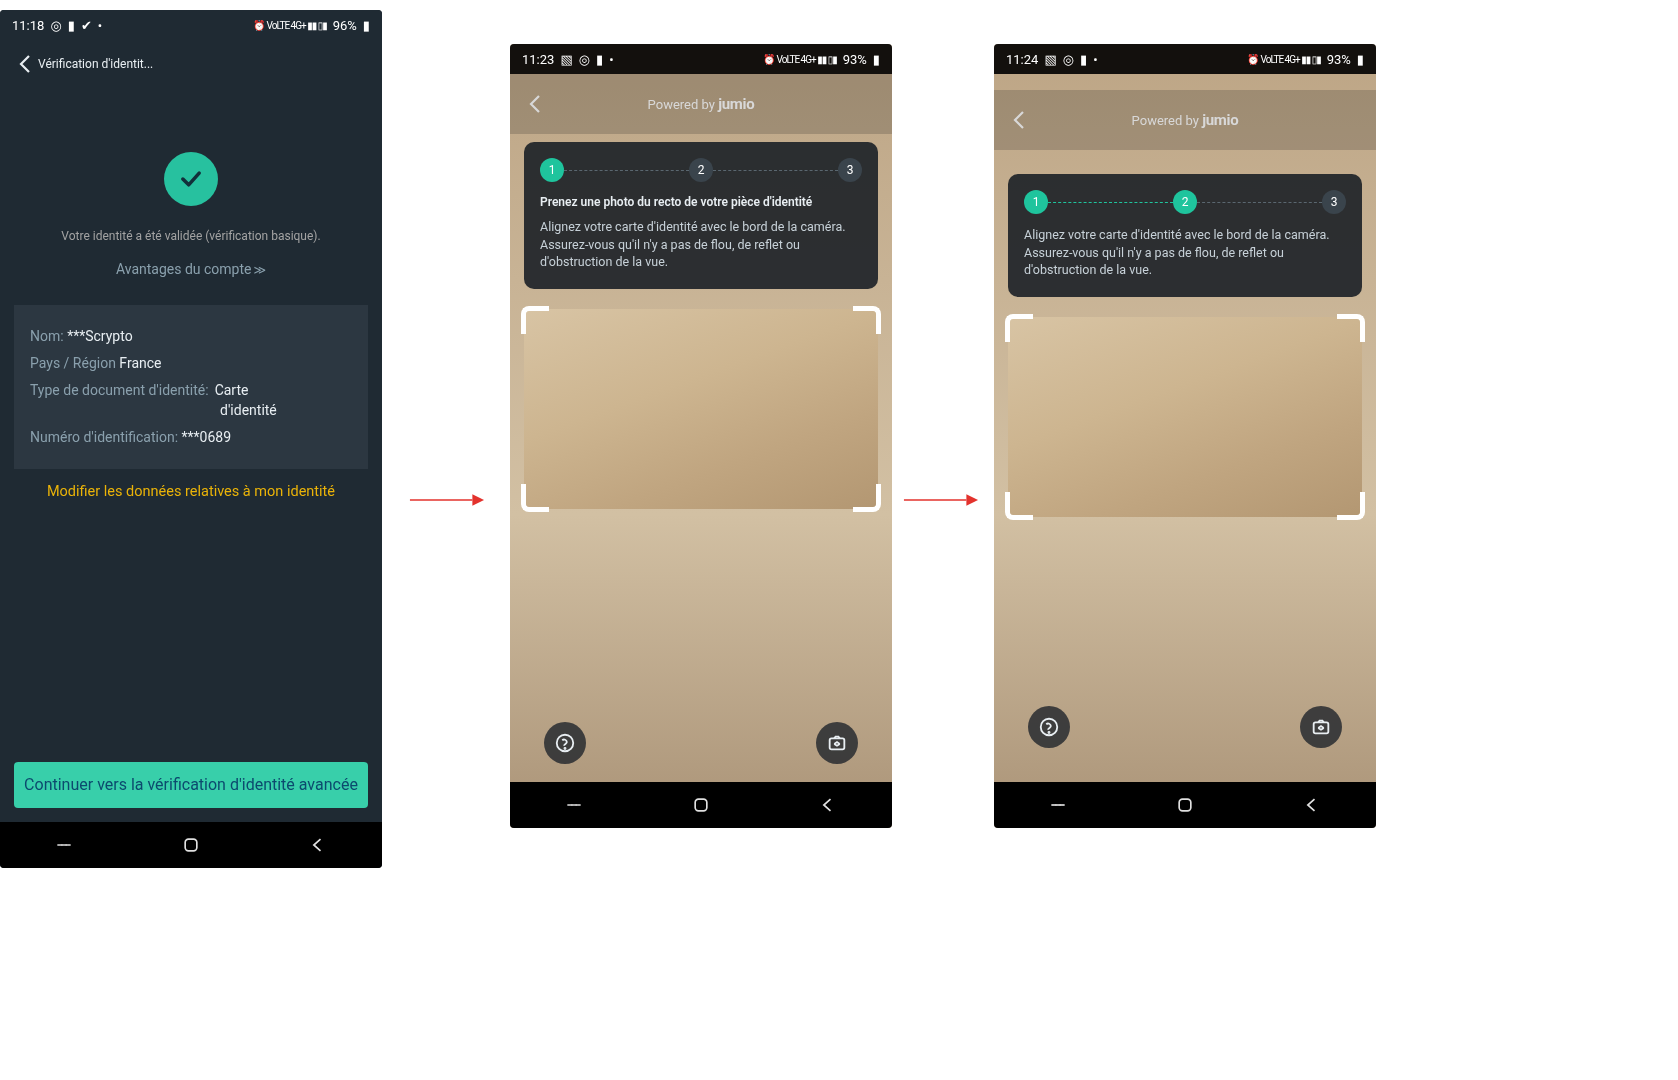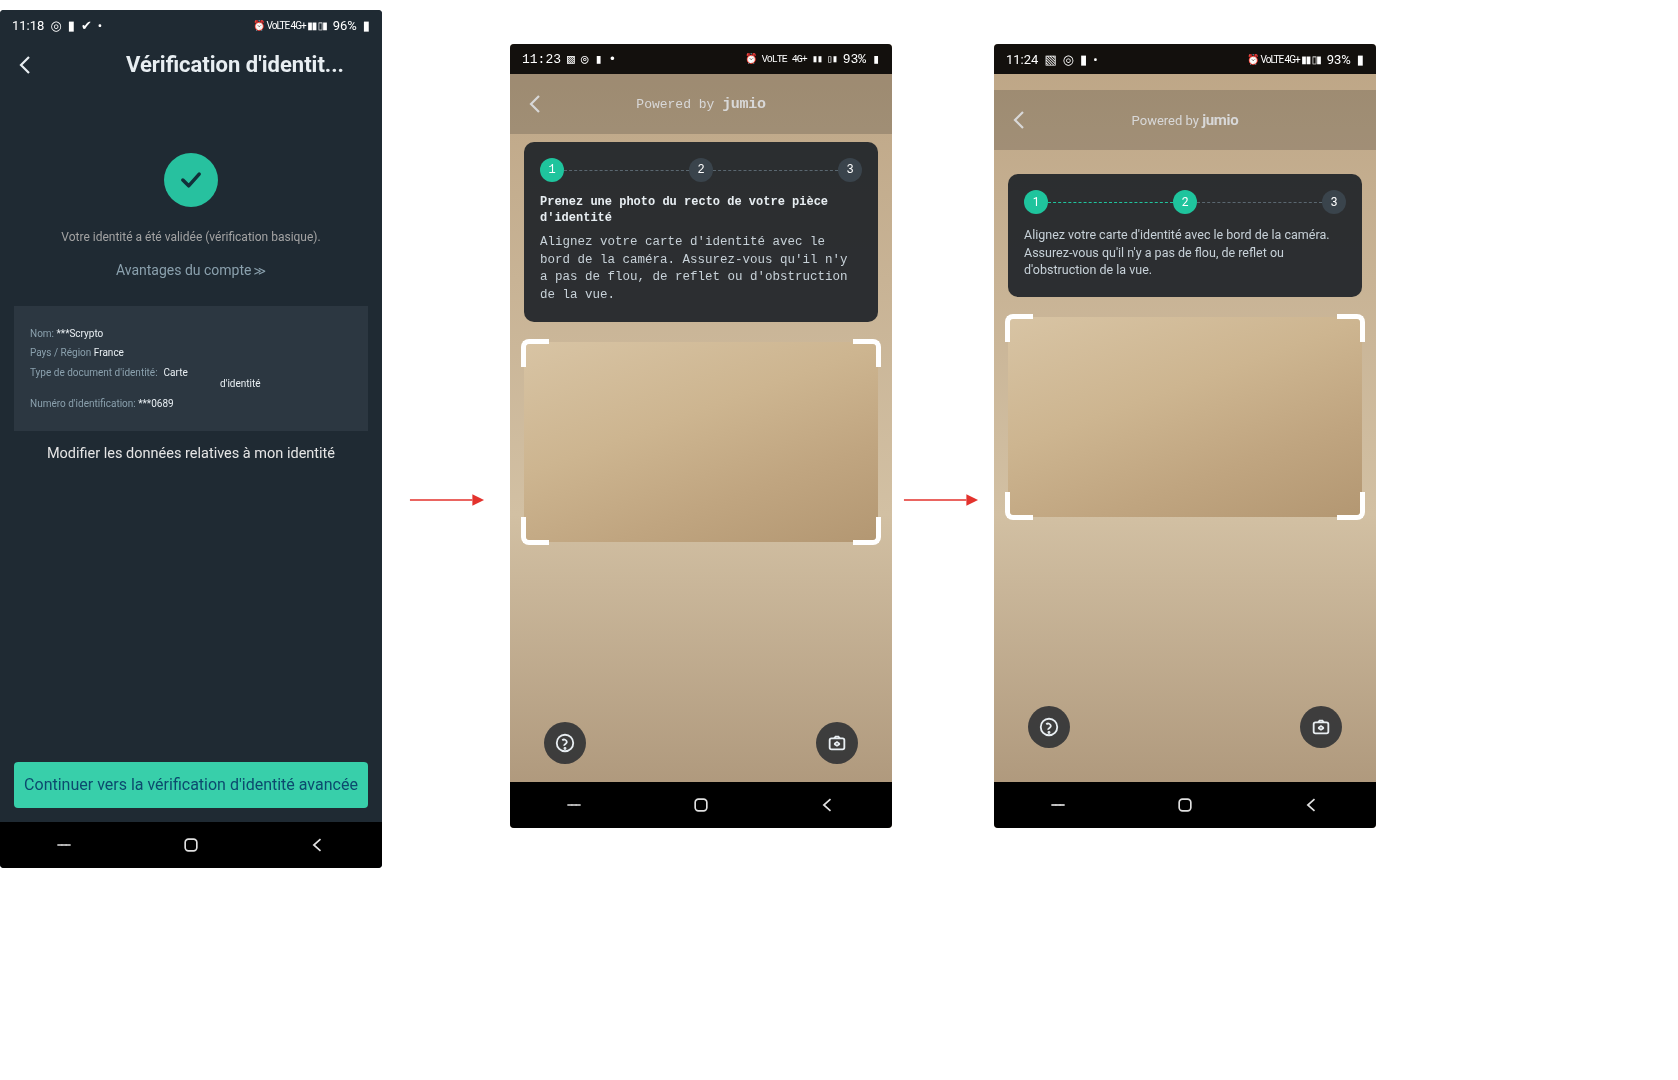--- a/index.html
+++ b/index.html
@@ -17,21 +17,21 @@
     background: #1f2a33;
     border-radius: 4px;
     overflow: hidden;
     display: flex;
     flex-direction: column;
   }
   .phone.camera-bg {
     background: linear-gradient(180deg, #bda585 0%, #c8b395 30%, #d2c0a3 60%, #aa9377 100%);
   }
   #phone1 { top: 10px; left: 0px; height: 858px; }
-  #phone2 { top: 44px; left: 510px; height: 784px; font-family: Liberation Mono, monospace; }
+  #phone2 { top: 44px; left: 510px; height: 784px; }
   #phone3 { top: 44px; left: 994px; height: 784px; gap: 16px; }
 
   
   .statusbar {
     height: 30px;
     background: rgba(0,0,0,0.9);
     color: #fff;
     font-size: 13px;
     display: flex;
     align-items: center;
@@ -49,23 +49,23 @@
     padding: 12px 14px 6px 14px;
     color: #e8eef2;
   }
   .back-chev {
     width: 24px; height: 24px;
     display: inline-flex; align-items: center; justify-content: center;
     color: #e8eef2;
   }
   .header1-title {
     flex: 1;
-    text-align: right;
-    font-size: 22px;
-    font-weight: 700;
+    text-align: left;
+    font-size: 12px;
+    font-weight: 400;
     margin-right: 24px;
   }
 
   
   .check-circle {
     width: 54px; height: 54px;
     background: #27c19f;
     border-radius: 50%;
     display: flex; align-items: center; justify-content: center;
     margin: 70px auto 22px auto;
@@ -84,31 +84,31 @@
     color: #8aa0ad;
     font-size: 14px;
     margin-top: 16px;
   }
   .advantages-link .raquo { font-size: 12px; margin-left: 2px; }
 
   .info-card {
     background: #2c3741;
     margin: 28px 14px 0 14px;
     padding: 18px 16px;
-    font-size: 10px;
+    font-size: 14px;
     line-height: 1.95;
     color: #8aa0ad;
   }
   .info-card .val { color: #e8eef2; }
   .info-card .doc-row { display: flex; }
   .info-card .doc-val { margin-left: 6px; }
   .info-card .doc-line2 { padding-left: 190px; margin-top: -8px; }
 
   .modify-link {
-    color: #e5e5e5;
+    color: #eab308;
     text-align: center;
     font-size: 14.5px;
     margin-top: 14px;
     padding: 0 10px;
   }
   .spacer { flex: 1; }
 
   .continue-btn {
     margin: 0 14px 14px 14px;
     background: #38cfaa;

